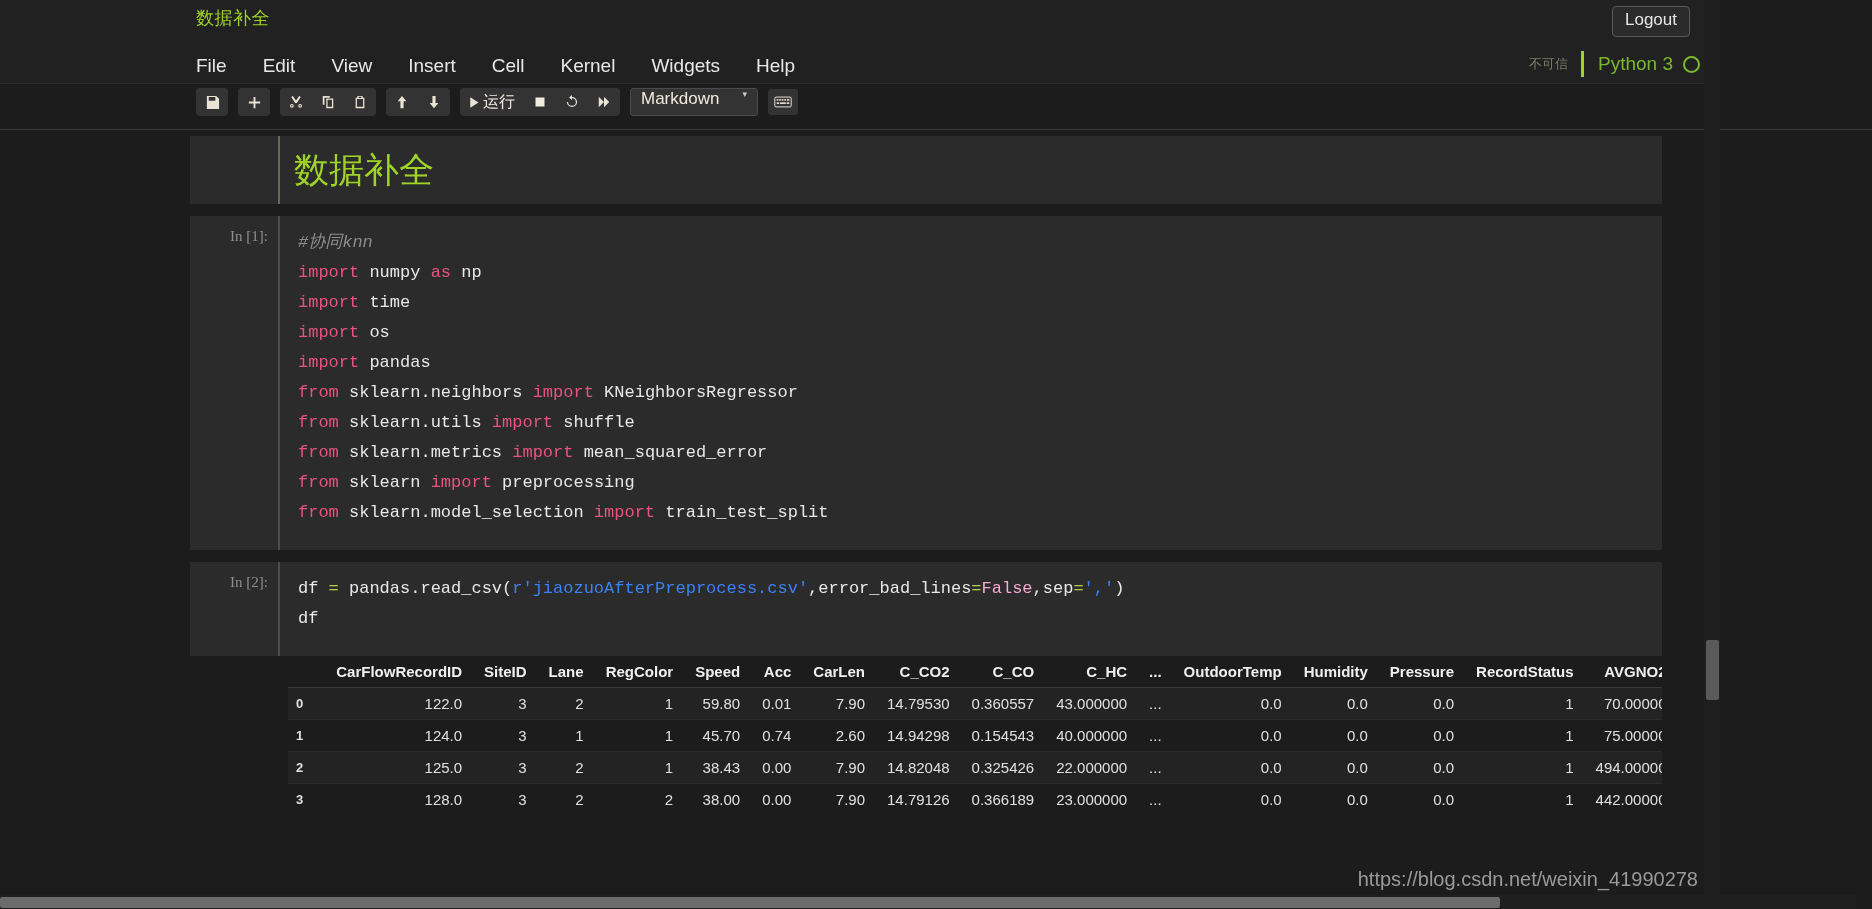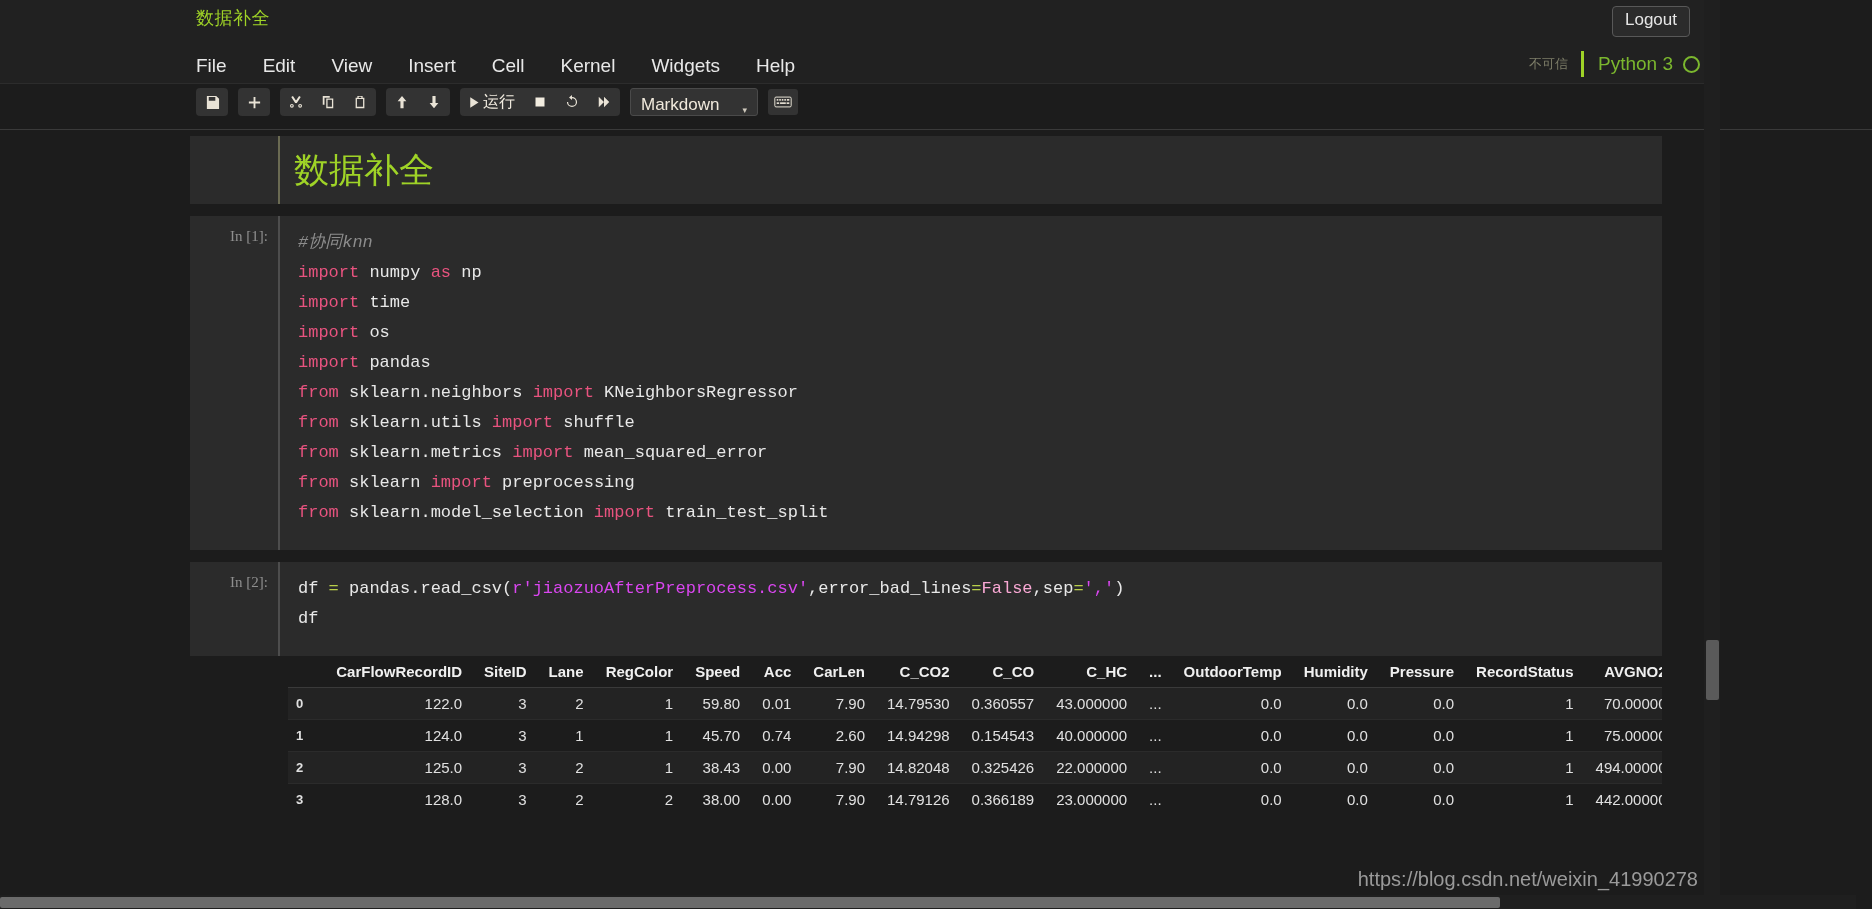--- a/index.html
+++ b/index.html
@@ -50,21 +50,21 @@
   .tbtn{
     min-width:32px;height:28px;display:flex;align-items:center;justify-content:center;
     color:#e9e3d6;font-size:14px;padding:0 7px;box-sizing:border-box;
   }
   .tbtn svg{display:block;}
   .run-btn{display:flex;align-items:center;gap:3px;padding:0 9px 0 8px;}
   .run-btn .runlabel{font-size:16px;color:#f2ece0;}
   .cell-select{
     height:28px;background:#333333;border:1px solid #4a4a4a;border-radius:3px;
     color:#f0e9dc;font-size:17px;padding:0 10px;
-    width:128px;display:flex;align-items:flex-end;justify-content:space-between;
+    width:128px;display:flex;align-items:flex-start;justify-content:space-between;
     box-sizing:border-box;
   }
   .cell-select .caret{font-size:9px;color:#cfc9bd;}
   .kb-btn{
     width:30px;height:26px;background:#333333;border-radius:3px;
     display:flex;align-items:center;justify-content:center;
   }
 
   
   .nb{position:absolute;left:0;top:130px;width:1872px;}
@@ -88,21 +88,21 @@
 
   .code-cell{margin-top:12px;background:#2b2b2b;}
   .code-body{
     flex:1;border-left:2px solid #4d4d4d;padding:12px 0 22px 10px;
     font-family:Liberation Mono, monospace;font-size:17px;line-height:30px;
     white-space:pre;color:#e8e8e8;
   }
   .code-body .ln{display:block;padding-left:8px;}
   .kw{color:#e8537f;}
   .com{color:#8d8d8d;font-style:italic;}
-  .str{color:#d946ef;}
+  .str{color:#3b82f6;}
   .bool{color:#f9a8d4;}
   .op{color:#b8ce4a;}
   .plain{color:#e8e8e8;}
 
   
   .out-wrap{display:flex;background:#1c1c1c;}
   .out-body{flex:1;padding-left:10px;overflow:hidden;}
   table.df{border-collapse:collapse;font-family:"Liberation Sans", sans-serif;font-size:15px;color:#e0e0e0;table-layout:auto;}
   table.df th{
     font-weight:bold;padding:7px 11px;text-align:right;white-space:nowrap;color:#f0f0f0;

